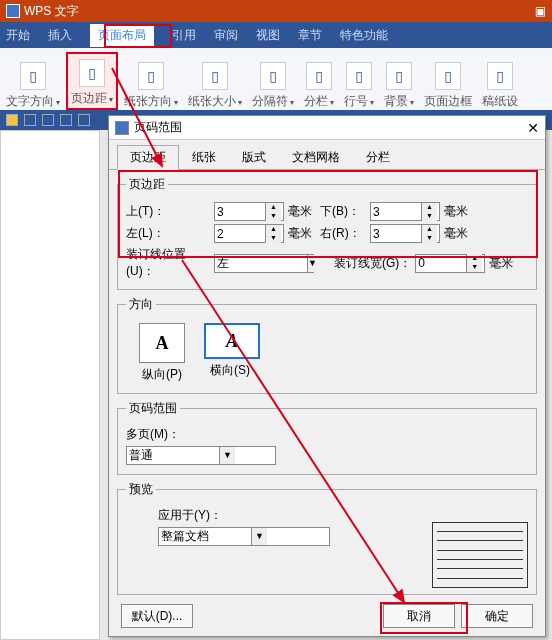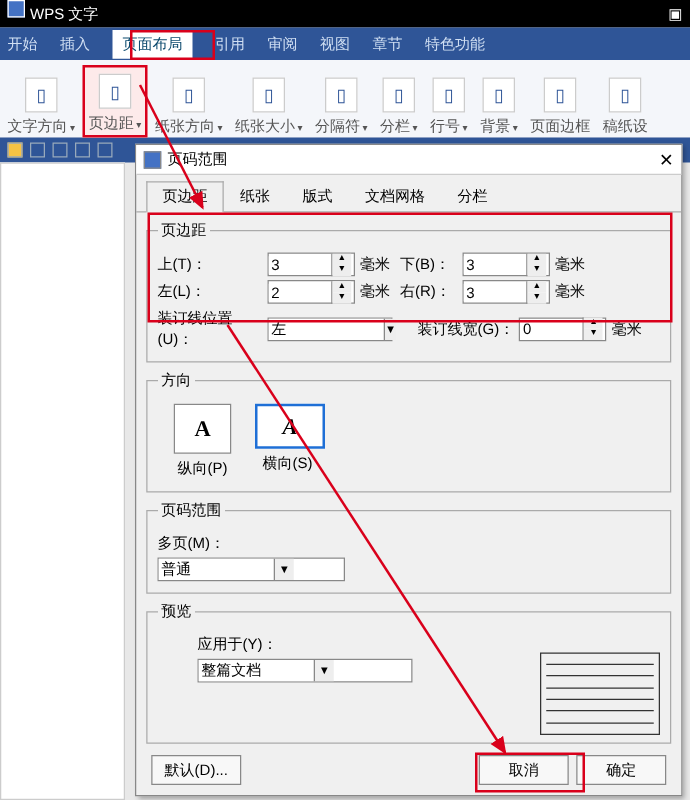--- a/index.html
+++ b/index.html
@@ -1,22 +1,22 @@
 <!DOCTYPE html>
 <html><head>
 <meta charset="utf-8">
 <style>
   * { box-sizing: border-box; font-family: "Microsoft YaHei", sans-serif; font-size: 12px; }
   body { margin: 0; background: #e8e8e8; width: 552px; height: 640px; position: relative; overflow: hidden; }
-  .titlebar { background: #000000; color: #fff; height: 22px; line-height: 22px; padding: 0 6px; display: flex; }
+  .titlebar { background: #c2410c; color: #fff; height: 22px; line-height: 22px; padding: 0 6px; display: flex; align-items: center; }
   .titlebar .logo { width: 14px; height: 14px; background: #4472c4; border: 1px solid #fff; margin-right: 4px; }
   .titlebar .min { margin-left: auto; color:#fff; }
   .menubar { background: #2f5597; color: #d0dff3; height: 26px; display: flex; align-items: center; padding: 0 6px; gap: 18px; }
   .menubar .item { color:#d0dff3; }
-  .menubar .item.active { background: #fff; color: #0c4a6e; padding: 3px 8px; }
+  .menubar .item.active { background: #fff; color: #3b82f6; padding: 3px 8px; }
   .ribbon { background: #f4f6fa; height: 62px; display: flex; align-items: flex-start; padding: 4px 2px 0 2px; gap: 2px; }
   .rgrp { display:flex; flex-direction:column; align-items:center; justify-content:flex-end; height:58px; padding:0 4px; color:#555; }
   .rgrp .ic { width:26px; height:28px; border:1px solid #ccc; background:#fff; display:flex; align-items:center; justify-content:center; font-size:14px; color:#2f5597;}
   .rgrp .lbl { margin-top:3px; white-space:nowrap; }
   .rgrp.sel { border:2px solid #d9001b; background:#fdeaea; padding:1px 3px; }
   .qat { background:#2f5597; height:20px; display:flex; align-items:center; gap:6px; padding:0 6px;}
   .qat span { width:12px; height:12px; border:1px solid #9ab; }
   .canvas { position:absolute; top:130px; left:0; width:100px; height:510px; background:#fff; border:1px solid #ccc; }
 
   .dlg { position:absolute; top:115px; left:108px; width:438px; height:522px; background:#f0f0f0; border:1px solid #888; box-shadow:2px 2px 4px rgba(0,0,0,.3);}

